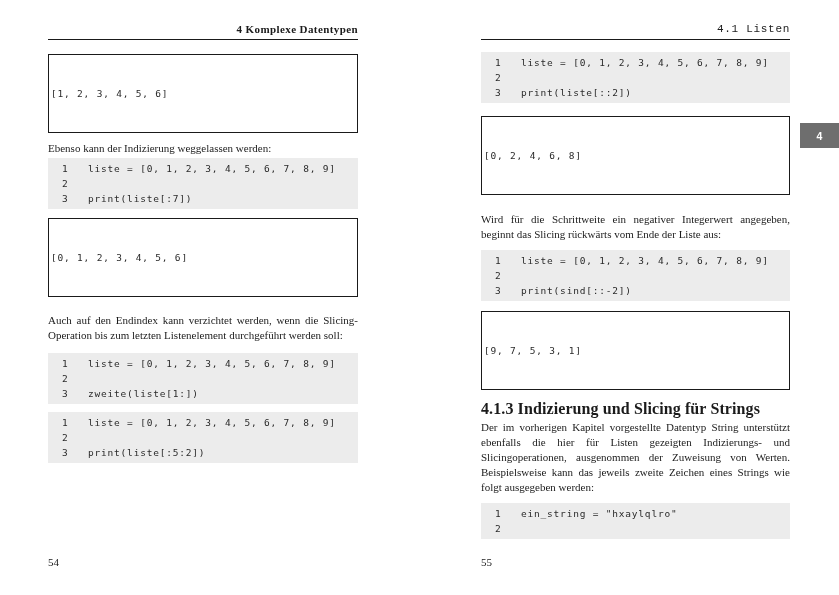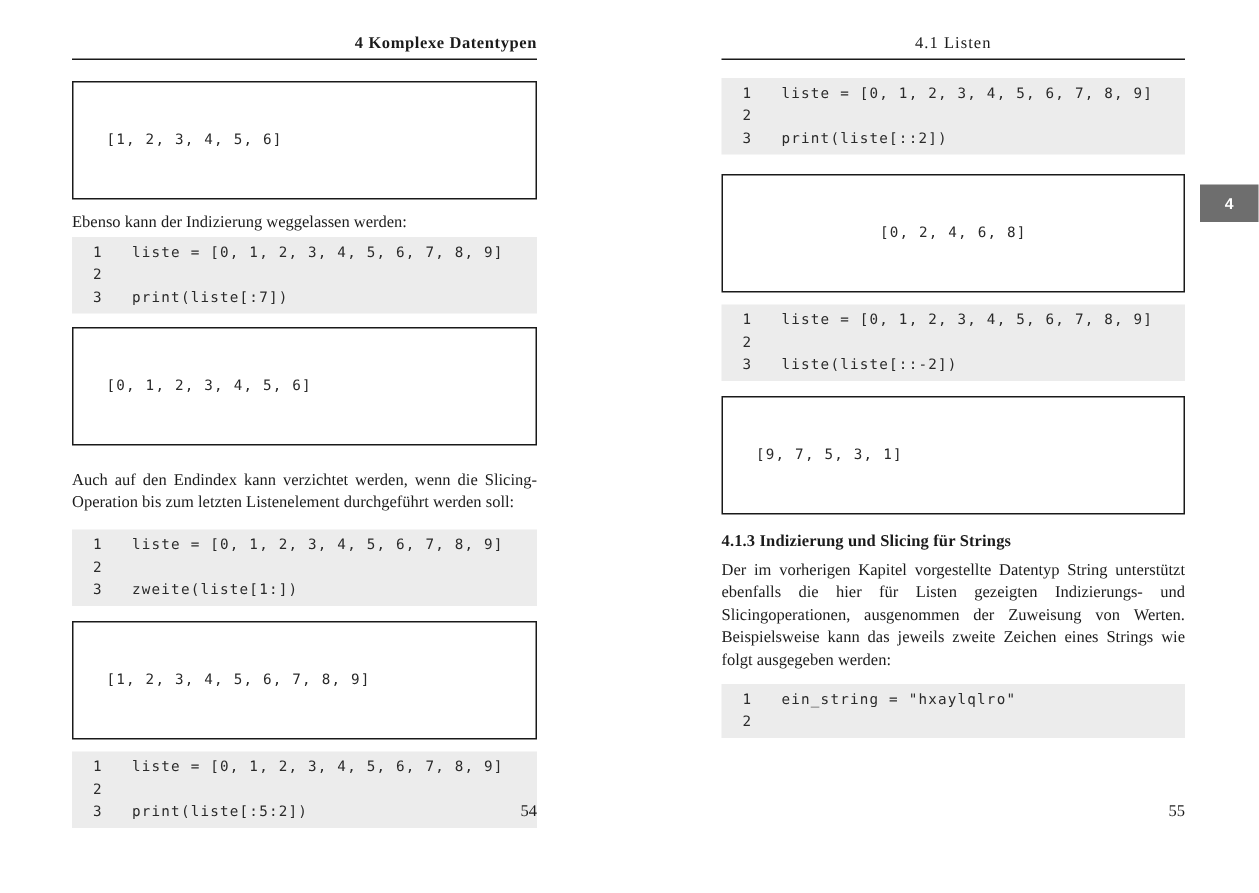--- a/index.html
+++ b/index.html
@@ -16,26 +16,26 @@
   .page-col.left  { left: 48px;  width: 310px; }
   .page-col.right { left: 481px; width: 309px; }
 
   .running-head {
     font-size: 11px; line-height: 14px;
     padding-bottom: 3px;
     border-bottom: 1px solid #1a1a1a;
     letter-spacing: 0.4px;
   }
   .running-head.rh-left  { text-align: right; font-weight: bold; }
-  .running-head.rh-right { text-align: center;  font-weight: normal; letter-spacing: 0.7px; }
+  .running-head.rh-right { text-align: right;  font-weight: normal; letter-spacing: 0.7px; font-family: Liberation Mono, monospace; }
 
   .outbox {
     border: 1px solid #1a1a1a;
     background: #fff;
-    padding: 1px 22px;
+    padding: 1px 2px;
     font-family: "DejaVu Sans Mono", "Liberation Mono", monospace;
     font-size: 9.5px; line-height: 15px;
     letter-spacing: 0.8px;
     color: #2a2a2a;
     white-space: pre;
     overflow: hidden;
   }
 
   .para {
     font-size: 11px; line-height: 15px;
@@ -54,28 +54,28 @@
     font-size: 9.5px; line-height: 15px; letter-spacing: 0.8px;
     color: #2a2a2a; flex: 0 0 auto;
   }
   .code-line .cd {
     font-family: "DejaVu Sans Mono", "Liberation Mono", monospace;
     font-size: 9.5px; line-height: 15px; letter-spacing: 0.8px;
     color: #2a2a2a; white-space: pre;
   }
 
   .subheading {
-    font-size: 11px; line-height: 17px;
+    font-size: 16px; line-height: 17px;
     font-weight: bold;
     letter-spacing: 0.1px;
   }
 
   .pagenum {
-    position: absolute; top: 535px;
-    font-size: 11px; text-align: right;
+    position: absolute; top: 556px;
+    font-size: 11px; text-align: left;
   }
   .pagenum.pn-left  { left: 48px;  width: 310px; }
   .pagenum.pn-right { left: 481px; width: 309px; }
 
   .chapter-tab {
     position: absolute; top: 123px; right: 0; width: 39px; height: 25px;
     background: #6e6e6e; color: #ffffff;
     font-family: "Liberation Sans", sans-serif;
     font-weight: bold; font-size: 10.5px;
     display: flex; align-items: center; justify-content: center;
@@ -86,21 +86,21 @@
   .m-p1   { margin-top: 8px;  }
   .m-c1   { margin-top: 2px;  }
   .m-ob2  { margin-top: 9px;  }
   .m-p2   { margin-top: 16px; }
   .m-c2   { margin-top: 10px; }
   .m-ob3  { margin-top: 10px; }
   .m-p3   { margin-top: 20px; }
   .m-c3   { margin-top: 8px;  }
 
   .m-rc1  { margin-top: 12px; }
-  .m-rob1 { margin-top: 13px; text-align: center; }
+  .m-rob1 { margin-top: 13px; }
   .m-rp1  { margin-top: 17px; }
   .m-rc2  { margin-top: 8px;  }
   .m-rob2 { margin-top: 10px; }
   .m-rhin { margin-top: 17px; }
   .m-rhead{ margin-top: 10px; }
   .m-rp2  { margin-top: 3px;  }
   .m-rc3  { margin-top: 8px;  }
 </style>
 </head>
 <body>
@@ -146,23 +146,20 @@
       <div class="code-line">
         <span class="ln">2</span>
         <span class="cd"></span>
       </div>
       <div class="code-line">
         <span class="ln">3</span>
         <span class="cd">zweite(liste[1:])</span>
       </div>
     </div>
 
-    <div class="outbox m-ob3">
-      <div>[1, 2, 3, 4, 5, 6, 7, 8, 9]</div>
-    </div>
 
 
     <div class="codeblock m-c3">
       <div class="code-line">
         <span class="ln">1</span>
         <span class="cd">liste = [0, 1, 2, 3, 4, 5, 6, 7, 8, 9]</span>
       </div>
       <div class="code-line">
         <span class="ln">2</span>
         <span class="cd"></span>
@@ -192,33 +189,34 @@
       <div class="code-line">
         <span class="ln">3</span>
         <span class="cd">print(liste[::2])</span>
       </div>
     </div>
 
     <div class="outbox m-rob1">
       <div>[0, 2, 4, 6, 8]</div>
     </div>
 
+    <div class="para m-rp1">Wird für die Schrittweite ein negativer Integerwert angegeben, beginnt das Slicing rückwärts vom Ende der Liste aus:</div>
 
     <div class="codeblock m-rc2">
       <div class="code-line">
         <span class="ln">1</span>
         <span class="cd">liste = [0, 1, 2, 3, 4, 5, 6, 7, 8, 9]</span>
       </div>
       <div class="code-line">
         <span class="ln">2</span>
         <span class="cd"></span>
       </div>
       <div class="code-line">
         <span class="ln">3</span>
-        <span class="cd">liste(liste[::-2])</span>
+        <span class="cd">print(sind[::-2])</span>
       </div>
     </div>
 
     <div class="outbox m-rob2">
       <div>[9, 7, 5, 3, 1]</div>
     </div>
 
 
     <div class="subheading m-rhead">4.1.3 Indizierung und Slicing für Strings</div>
 

